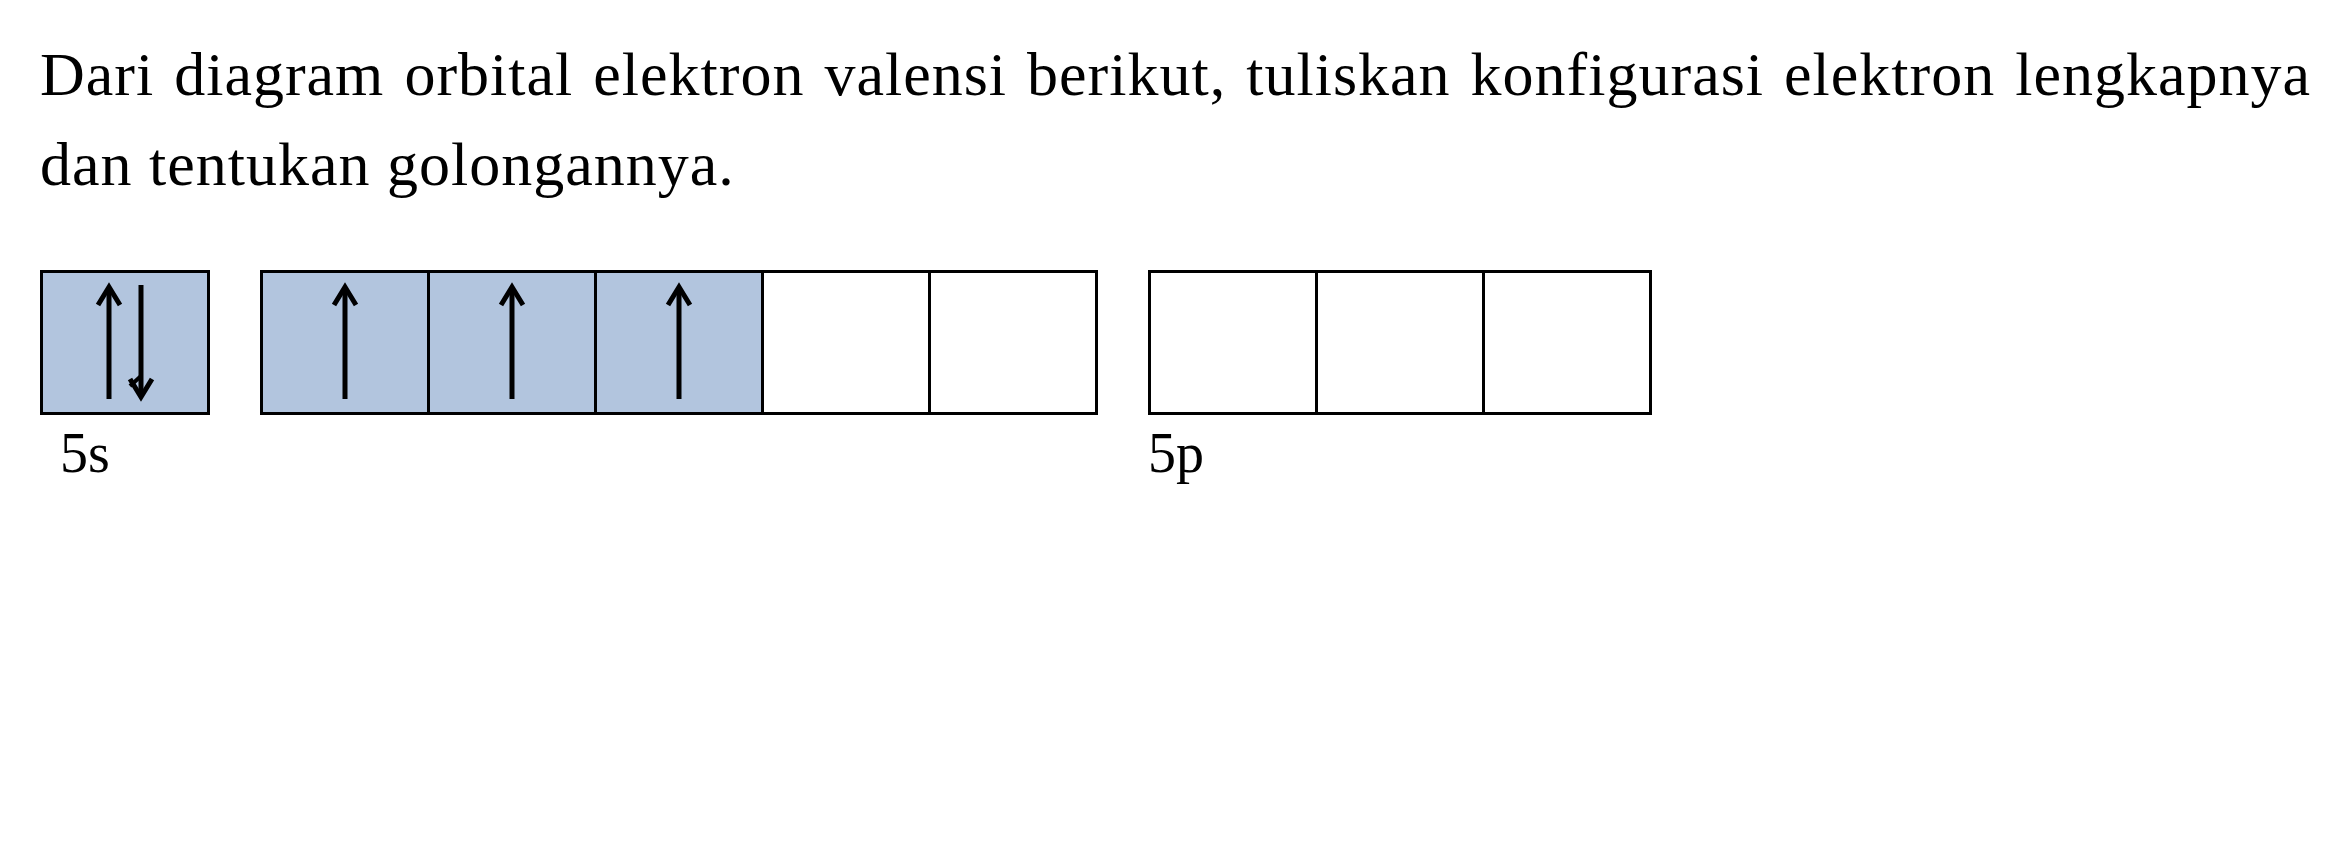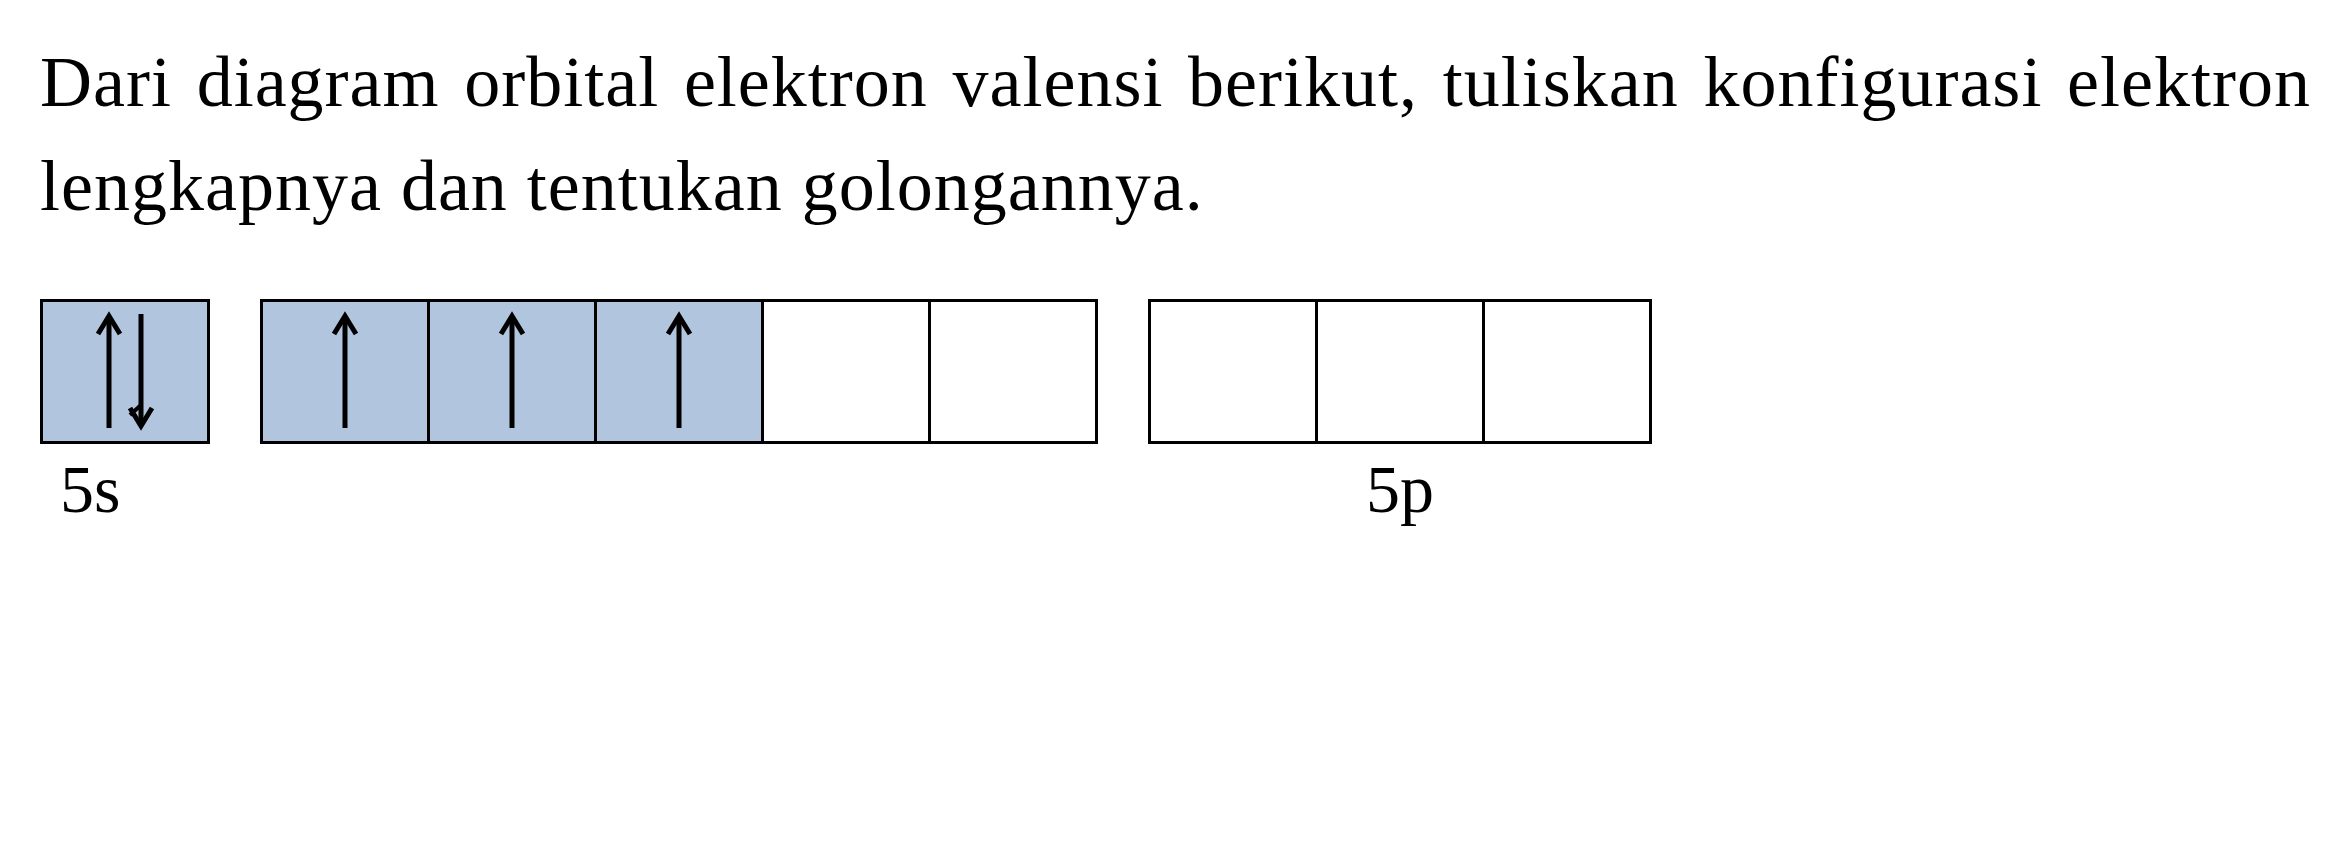--- a/index.html
+++ b/index.html
@@ -8,21 +8,21 @@
       box-sizing: border-box;
     }
     body {
       width: 2351px;
       height: 851px;
       background: #ffffff;
       font-family: "Times New Roman", Times, serif;
       padding: 30px 40px;
     }
     .text-block {
-      font-size: 72px;
+      font-size: 62px;
       line-height: 1.45;
       color: #000000;
       text-align: justify;
       margin-bottom: 60px;
       letter-spacing: 1px;
     }
     .orbital-row {
       display: flex;
       align-items: flex-start;
       gap: 50px;
@@ -47,33 +47,33 @@
     .orbital-box:first-child {
       margin-left: 0;
     }
     .box-filled {
       background-color: #b2c5de;
     }
     .box-empty {
       background-color: #ffffff;
     }
     .orbital-label {
-      font-size: 68px;
+      font-size: 56px;
       color: #000000;
       margin-top: 6px;
     }
     .label-5s {
       margin-left: 20px;
     }
     .label-4d {
       text-align: center;
       width: 100%;
     }
     .label-5p {
-      text-align: center;
+      text-align: left;
       width: 100%;
     }
     .arrow-container {
       display: flex;
       align-items: center;
       justify-content: center;
       gap: 2px;
     }
     .arrow-svg {
       width: 30px;

